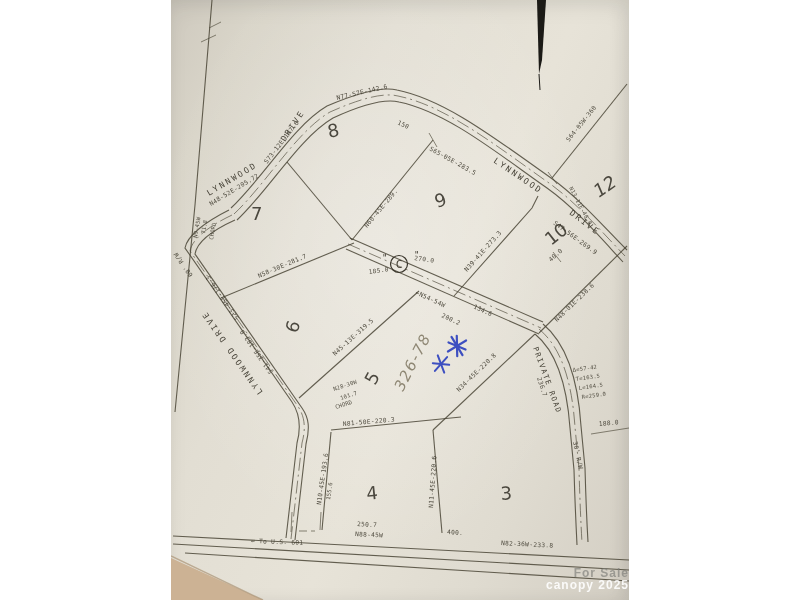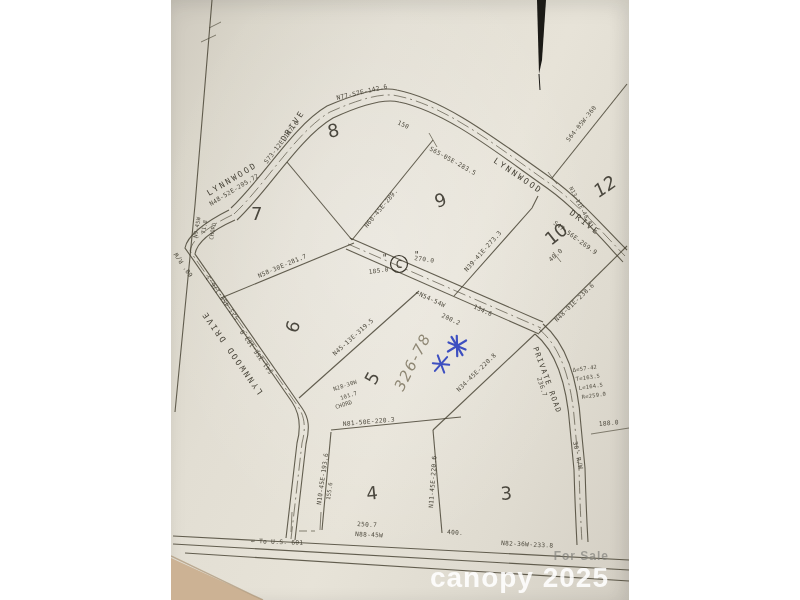--- a/index.html
+++ b/index.html
@@ -15,23 +15,23 @@
   .b2{font-size:5.5px;letter-spacing:.2px;opacity:.9;}
   .st{font-size:8.2px;letter-spacing:2.2px;fill:#3d392e;opacity:.95;}
   .st2{font-size:7.4px;letter-spacing:1.4px;fill:#3d392e;opacity:.95;}
   .lot{font-family:"DejaVu Sans", sans-serif;font-size:18px;fill:#36332a;opacity:.88;}
   .pencil{font-family:"DejaVu Sans", sans-serif;font-style:italic;font-size:15px;
           fill:#857d69;letter-spacing:1.5px;opacity:.9;}
   .cq{font-size:9px;fill:#3a362c;}
   .ln{stroke:#4a4536;stroke-width:1.1;fill:none;opacity:.85;}
   .lnthin{stroke:#4a4536;stroke-width:.8;fill:none;opacity:.8;}
   .dd{stroke:#4a4536;stroke-width:.8;fill:none;opacity:.8;stroke-dasharray:13 4 2 4;}
-  .wm{position:absolute;right:20px;bottom:8px;text-align:right;line-height:1.05;}
+  .wm{position:absolute;right:0;bottom:8px;text-align:right;line-height:1.05;}
   .wm-sale{font-size:12px;font-weight:bold;color:rgba(125,125,120,.65);letter-spacing:1px;}
-  .wm-brand{font-size:28px;font-weight:bold;color:rgba(255,255,255,.88);letter-spacing:1px;}
+  .wm-brand{font-size:12px;font-weight:bold;color:rgba(255,255,255,.88);letter-spacing:1px;}
 </style>
 </head>
 <body>
 
 <div class="page">
   <div class="photo">
     <svg width="458" height="600" viewBox="0 0 458 600">
 
       <polygon points="0,558 92,600 0,600" fill="#ccb294"></polygon>
       <line x1="0" y1="556" x2="92" y2="600" stroke="#ab9476" stroke-width="1.4" opacity=".7"></line>

